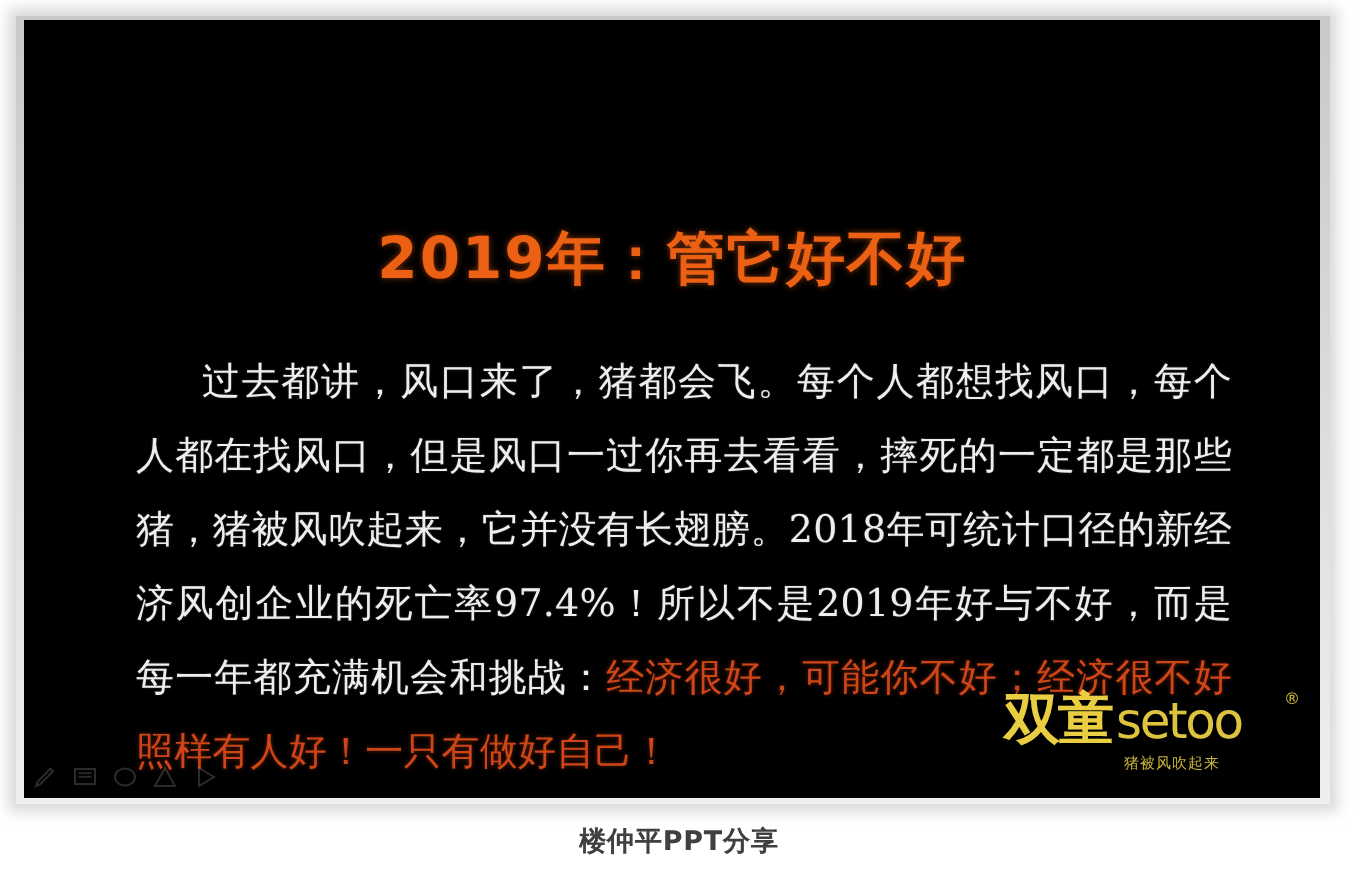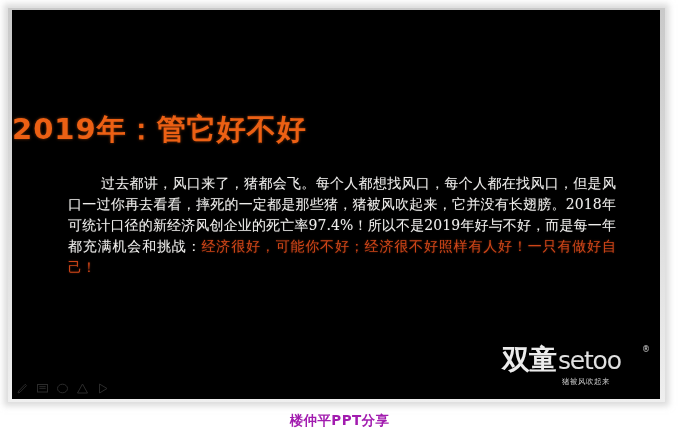--- a/index.html
+++ b/index.html
@@ -44,39 +44,40 @@
     background: #000000;
     overflow: hidden;
   }
 
   
   #slide-title {
     position: absolute;
     left: 0;
     right: 0;
     top: 104px;
+    text-align: center;
     font-family: "DejaVu Sans", "Liberation Sans", sans-serif;
     font-size: 29px;
     font-weight: bold;
     letter-spacing: 1px;
     line-height: 1.1;
     color: #EC6014;
     text-shadow: 0 0 3px rgba(236,96,20,0.55);
     white-space: nowrap;
   }
 
   
   #body-text {
     position: absolute;
     left: 56px;
     top: 163px;
     width: 548px;
     font-family: "DejaVu Serif", "Liberation Serif", serif;
-    font-size: 14px;
-    line-height: 21px;
+    font-size: 19px;
+    line-height: 37px;
     color: #efeeec;
     text-align: justify;
     text-justify: inter-character;
     text-indent: 33px;
     letter-spacing: 0.1px;
     text-shadow: 0 0 1px rgba(255,255,255,0.25);
   }
   #body-text .hl {
     color: #CE4518;
     text-shadow: 0 0 2px rgba(206,69,24,0.5);
@@ -90,21 +91,21 @@
     width: 150px;
     height: 46px;
   }
   .wm-layer {
     position: absolute;
     left: 0;
     top: 0;
     width: 100%;
     height: 100%;
     font-family: "DejaVu Sans", "Liberation Sans", sans-serif;
-    color: #ffffff;
+    color: #fde047;
   }
   .wm-cn {
     position: absolute;
     left: 2px;
     top: 2px;
     font-size: 28px;
     font-weight: bold;
     letter-spacing: -1px;
     line-height: 30px;
     opacity: 0.92;
@@ -166,21 +167,21 @@
   
   #caption {
     position: absolute;
     left: 0;
     right: 0;
     top: 412px;
     text-align: center;
     font-family: "DejaVu Sans", "Liberation Sans", sans-serif;
     font-size: 13.5px;
     font-weight: bold;
-    color: #a21caf;
+    color: #404040;
     letter-spacing: 0.4px;
   }
 </style>
 </head>
 <body>
 
 <div id="page-root">
 
   <div id="slide-frame"></div>
 

